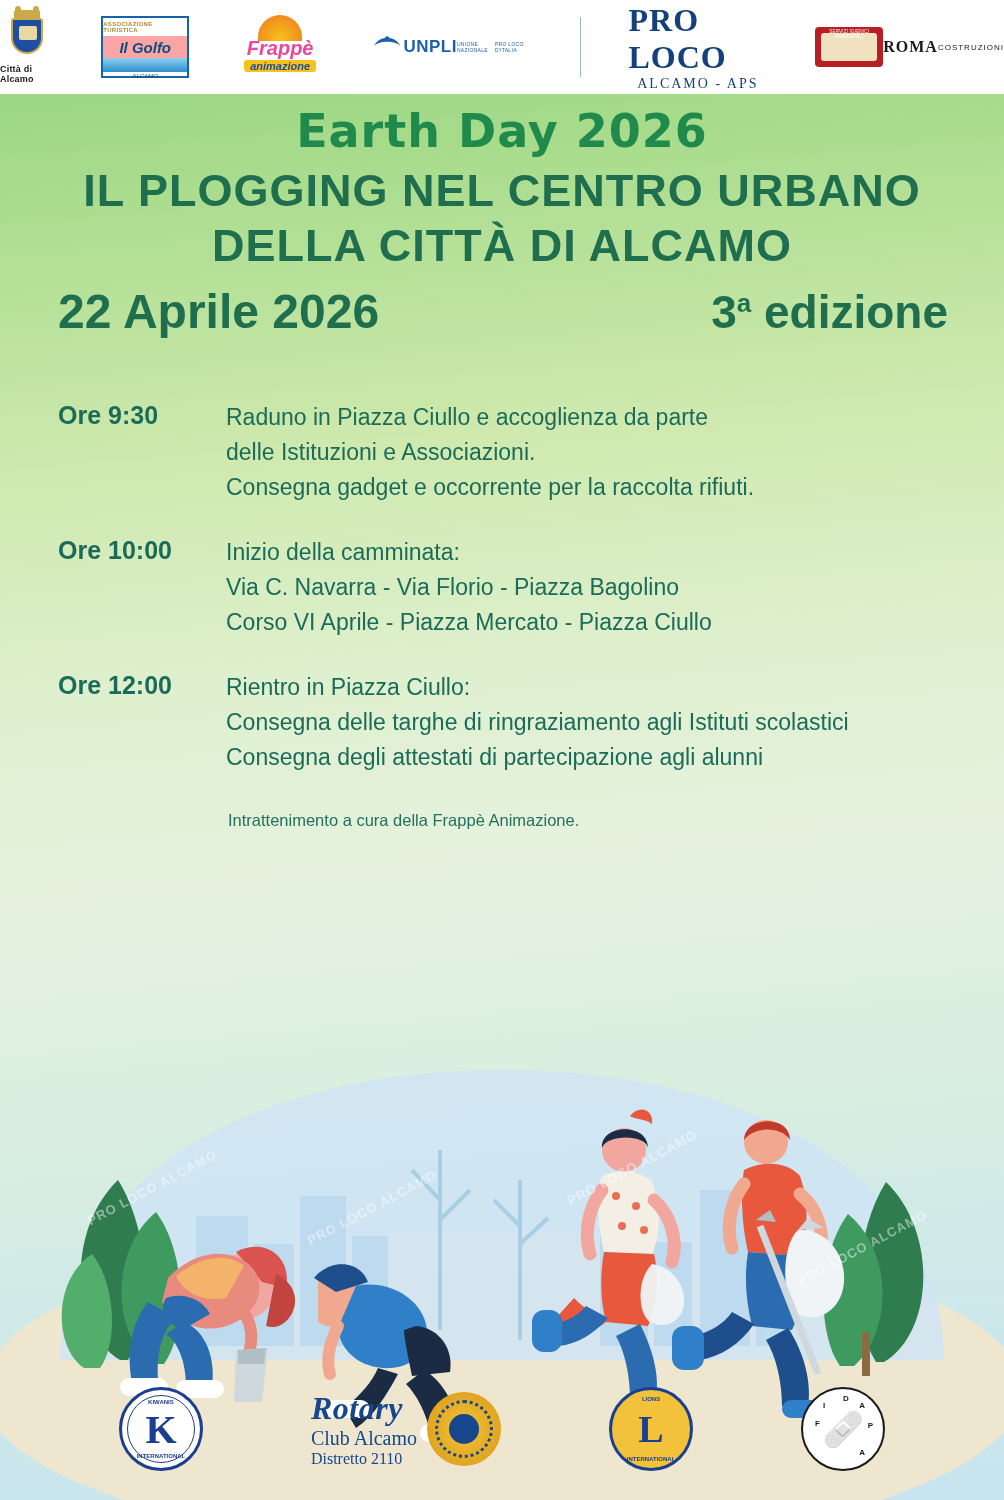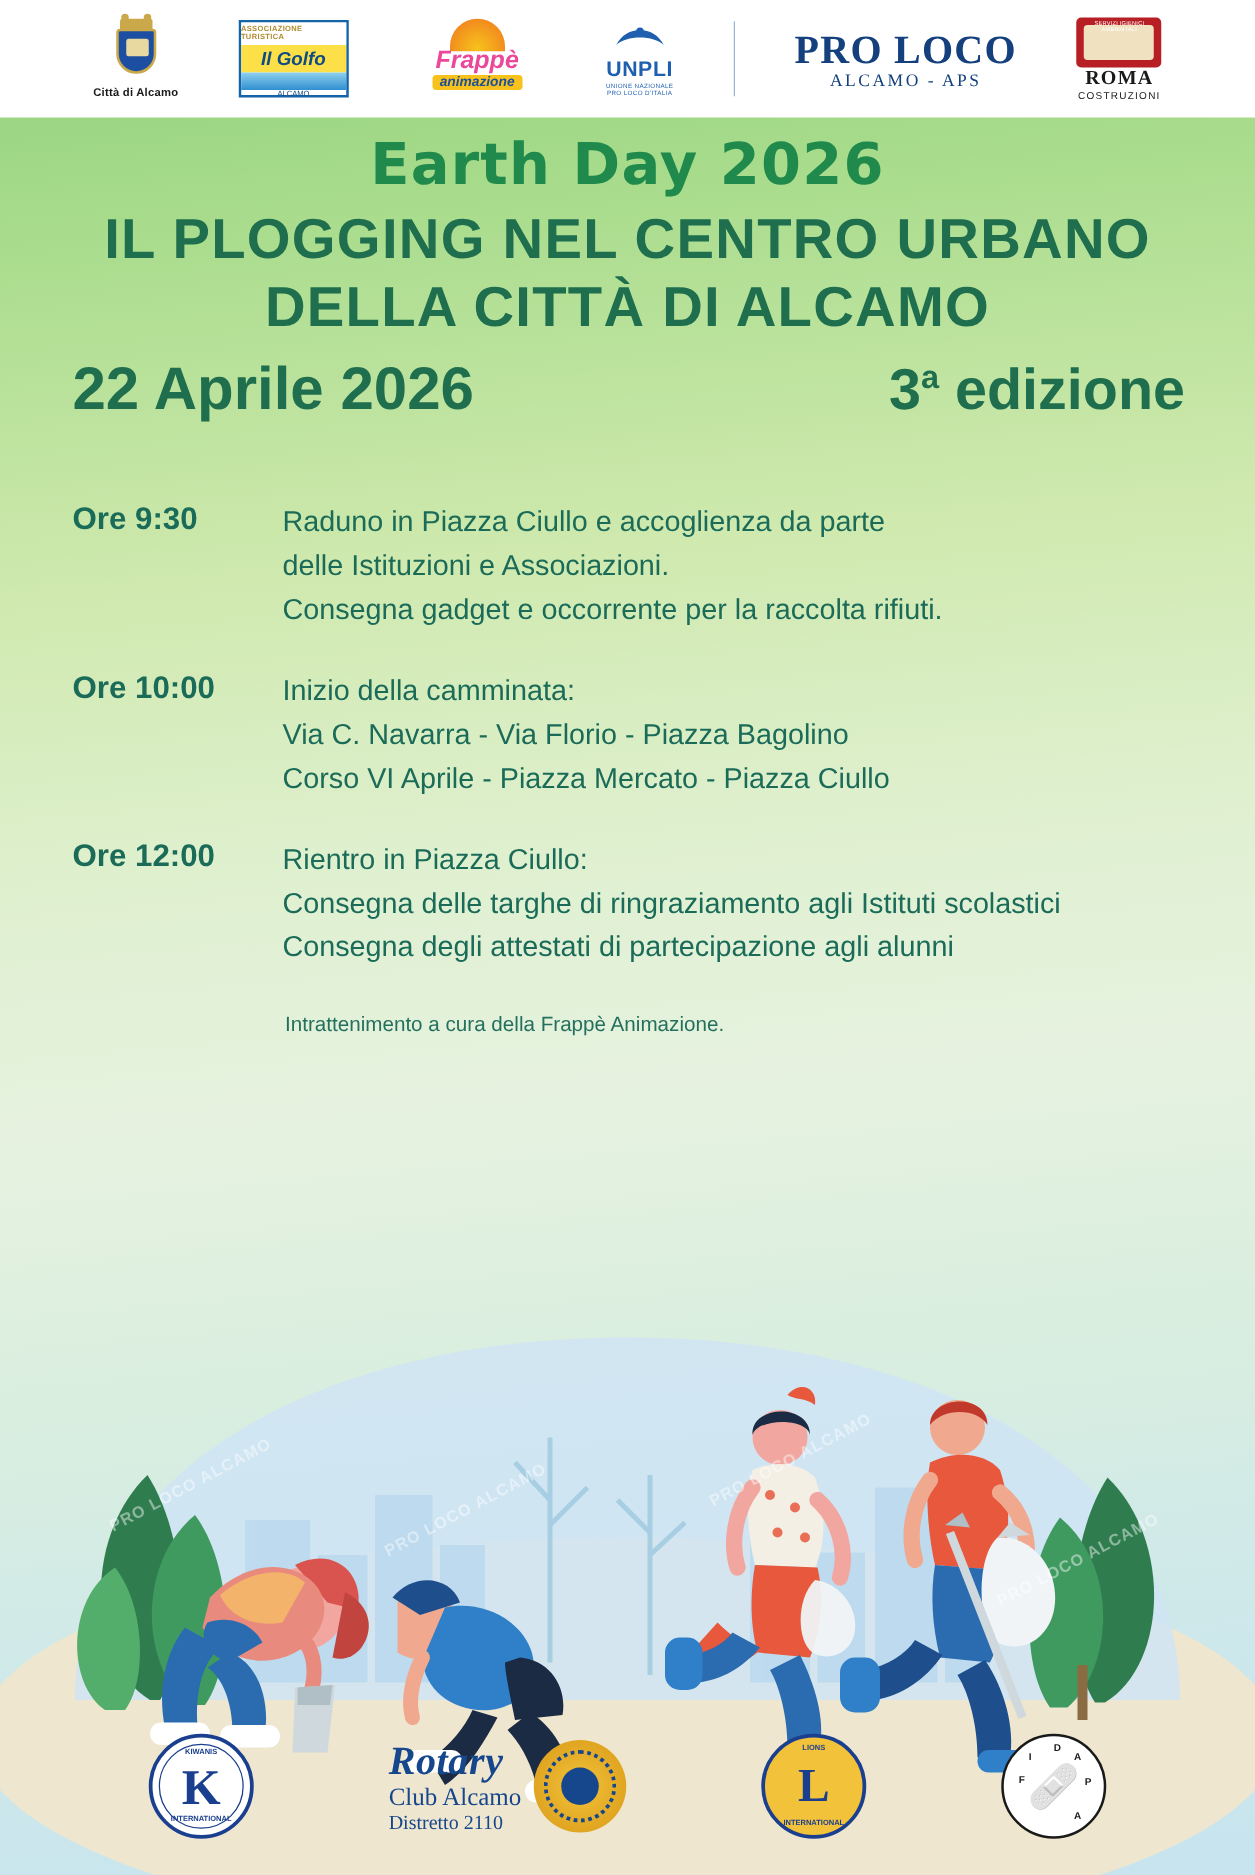--- a/index.html
+++ b/index.html
@@ -46,46 +46,46 @@
     content:""; position:absolute; top:-4px; width:6px; height:6px; background:#caa94a; border-radius:50%;
   }
   .crest .crown:before { left: 1px; }
   .crest .crown:after { right: 1px; }
   .crest-label { font-size: 9px; font-weight: bold; color: #1a1a1a; margin-top: 2px; letter-spacing:.2px;}
 
   
   .golfo { width: 88px; height: 62px; border: 2px solid #1563a8; background:#ffffff; position: relative; }
   .golfo .top { height: 18px; background:#ffffff; display:flex; align-items:center; justify-content:center;}
   .golfo .top span { font-size: 6px; color:#b08a2e; font-weight:bold; letter-spacing:.3px;}
-  .golfo .mid { height: 22px; background:#fde047; display:flex; align-items:center; justify-content:center;}
+  .golfo .mid { height: 22px; background:#fca5a5; display:flex; align-items:center; justify-content:center;}
   .golfo .mid span { font-size: 15px; color:#0f4c81; font-style: italic; font-weight:bold;}
   .golfo .wave { height: 14px; background: linear-gradient(180deg,#8fd0ef,#2f8fd0); }
   .golfo .bot { height: 8px; display:flex;align-items:center;justify-content:center;font-size:6px;color:#0f4c81;}
 
   
   .frappe { width: 110px; height: 64px; position: relative; display:flex;flex-direction:column;align-items:center;justify-content:center;}
   .frappe .sun { position:absolute; top: 0; left: 50%; transform: translateX(-50%); width: 44px; height: 26px; background: radial-gradient(circle at 50% 90%, #f7c21c 0%, #f28c1e 70%); border-radius: 22px 22px 0 0; }
   .frappe .word { position: relative; font-size: 20px; font-weight: bold; color:#ec4899; font-style: italic; margin-top: 14px; text-shadow: 1px 1px 0 #fff; }
   .frappe .word2 { position: relative; font-size: 11px; font-weight: bold; color:#1b4f9c; font-style: italic; background:#f7c21c; padding: 0 6px; border-radius: 3px;}
 
   
-  .unpli { display:flex; flex-direction:column; align-items:center; }
+  .unpli { display:flex; flex-direction:row; align-items:center; }
   .unpli .bird { width: 46px; height: 30px; position: relative; }
   .unpli .bird svg { display:block; }
   .unpli .t1 { font-size: 17px; font-weight: bold; color:#1f5fb0; letter-spacing: .5px; }
   .unpli .t2 { font-size: 5px; color:#1f5fb0; letter-spacing: .3px; }
   .divider-v { width: 1px; height: 60px; background: #9bb6d4; }
 
   
   .proloco { display:flex; flex-direction:column; align-items:center; }
   .proloco .t1 { font-size: 32px; font-weight: bold; color:#14407e; letter-spacing: 1px; font-family: "Liberation Serif", serif;}
   .proloco .t2 { font-size: 14px; color:#14407e; letter-spacing: 2px; font-family: "Liberation Serif", serif;}
 
   
-  .roma { display:flex;flex-direction:column;align-items:center; }
+  .roma { display:flex;flex-direction:row;align-items:center; }
   .roma .badge { width: 68px; height: 40px; background:#b81f25; border-radius: 4px; position: relative; display:flex;align-items:center;justify-content:center;}
   .roma .badge .inner { width: 56px; height: 28px; background:#f0e2c0; border-radius: 3px; }
   .roma .badge .lbl { position:absolute; top:2px; left:0; right:0; text-align:center; font-size:4.5px; color:#fff; letter-spacing:.2px;}
   .roma .t1 { font-size: 16px; font-weight: bold; color:#1a1a1a; font-family:"Liberation Serif", serif; letter-spacing:1px; }
   .roma .t2 { font-size: 8px; color:#1a1a1a; letter-spacing: 1px; }
 
   
   .titles { position: absolute; top: 104px; left: 0; width: 1004px; text-align: center; z-index: 4; }
   .t-earth {
     font-size: 46px; font-weight: bold; color: #1f8a4c;

